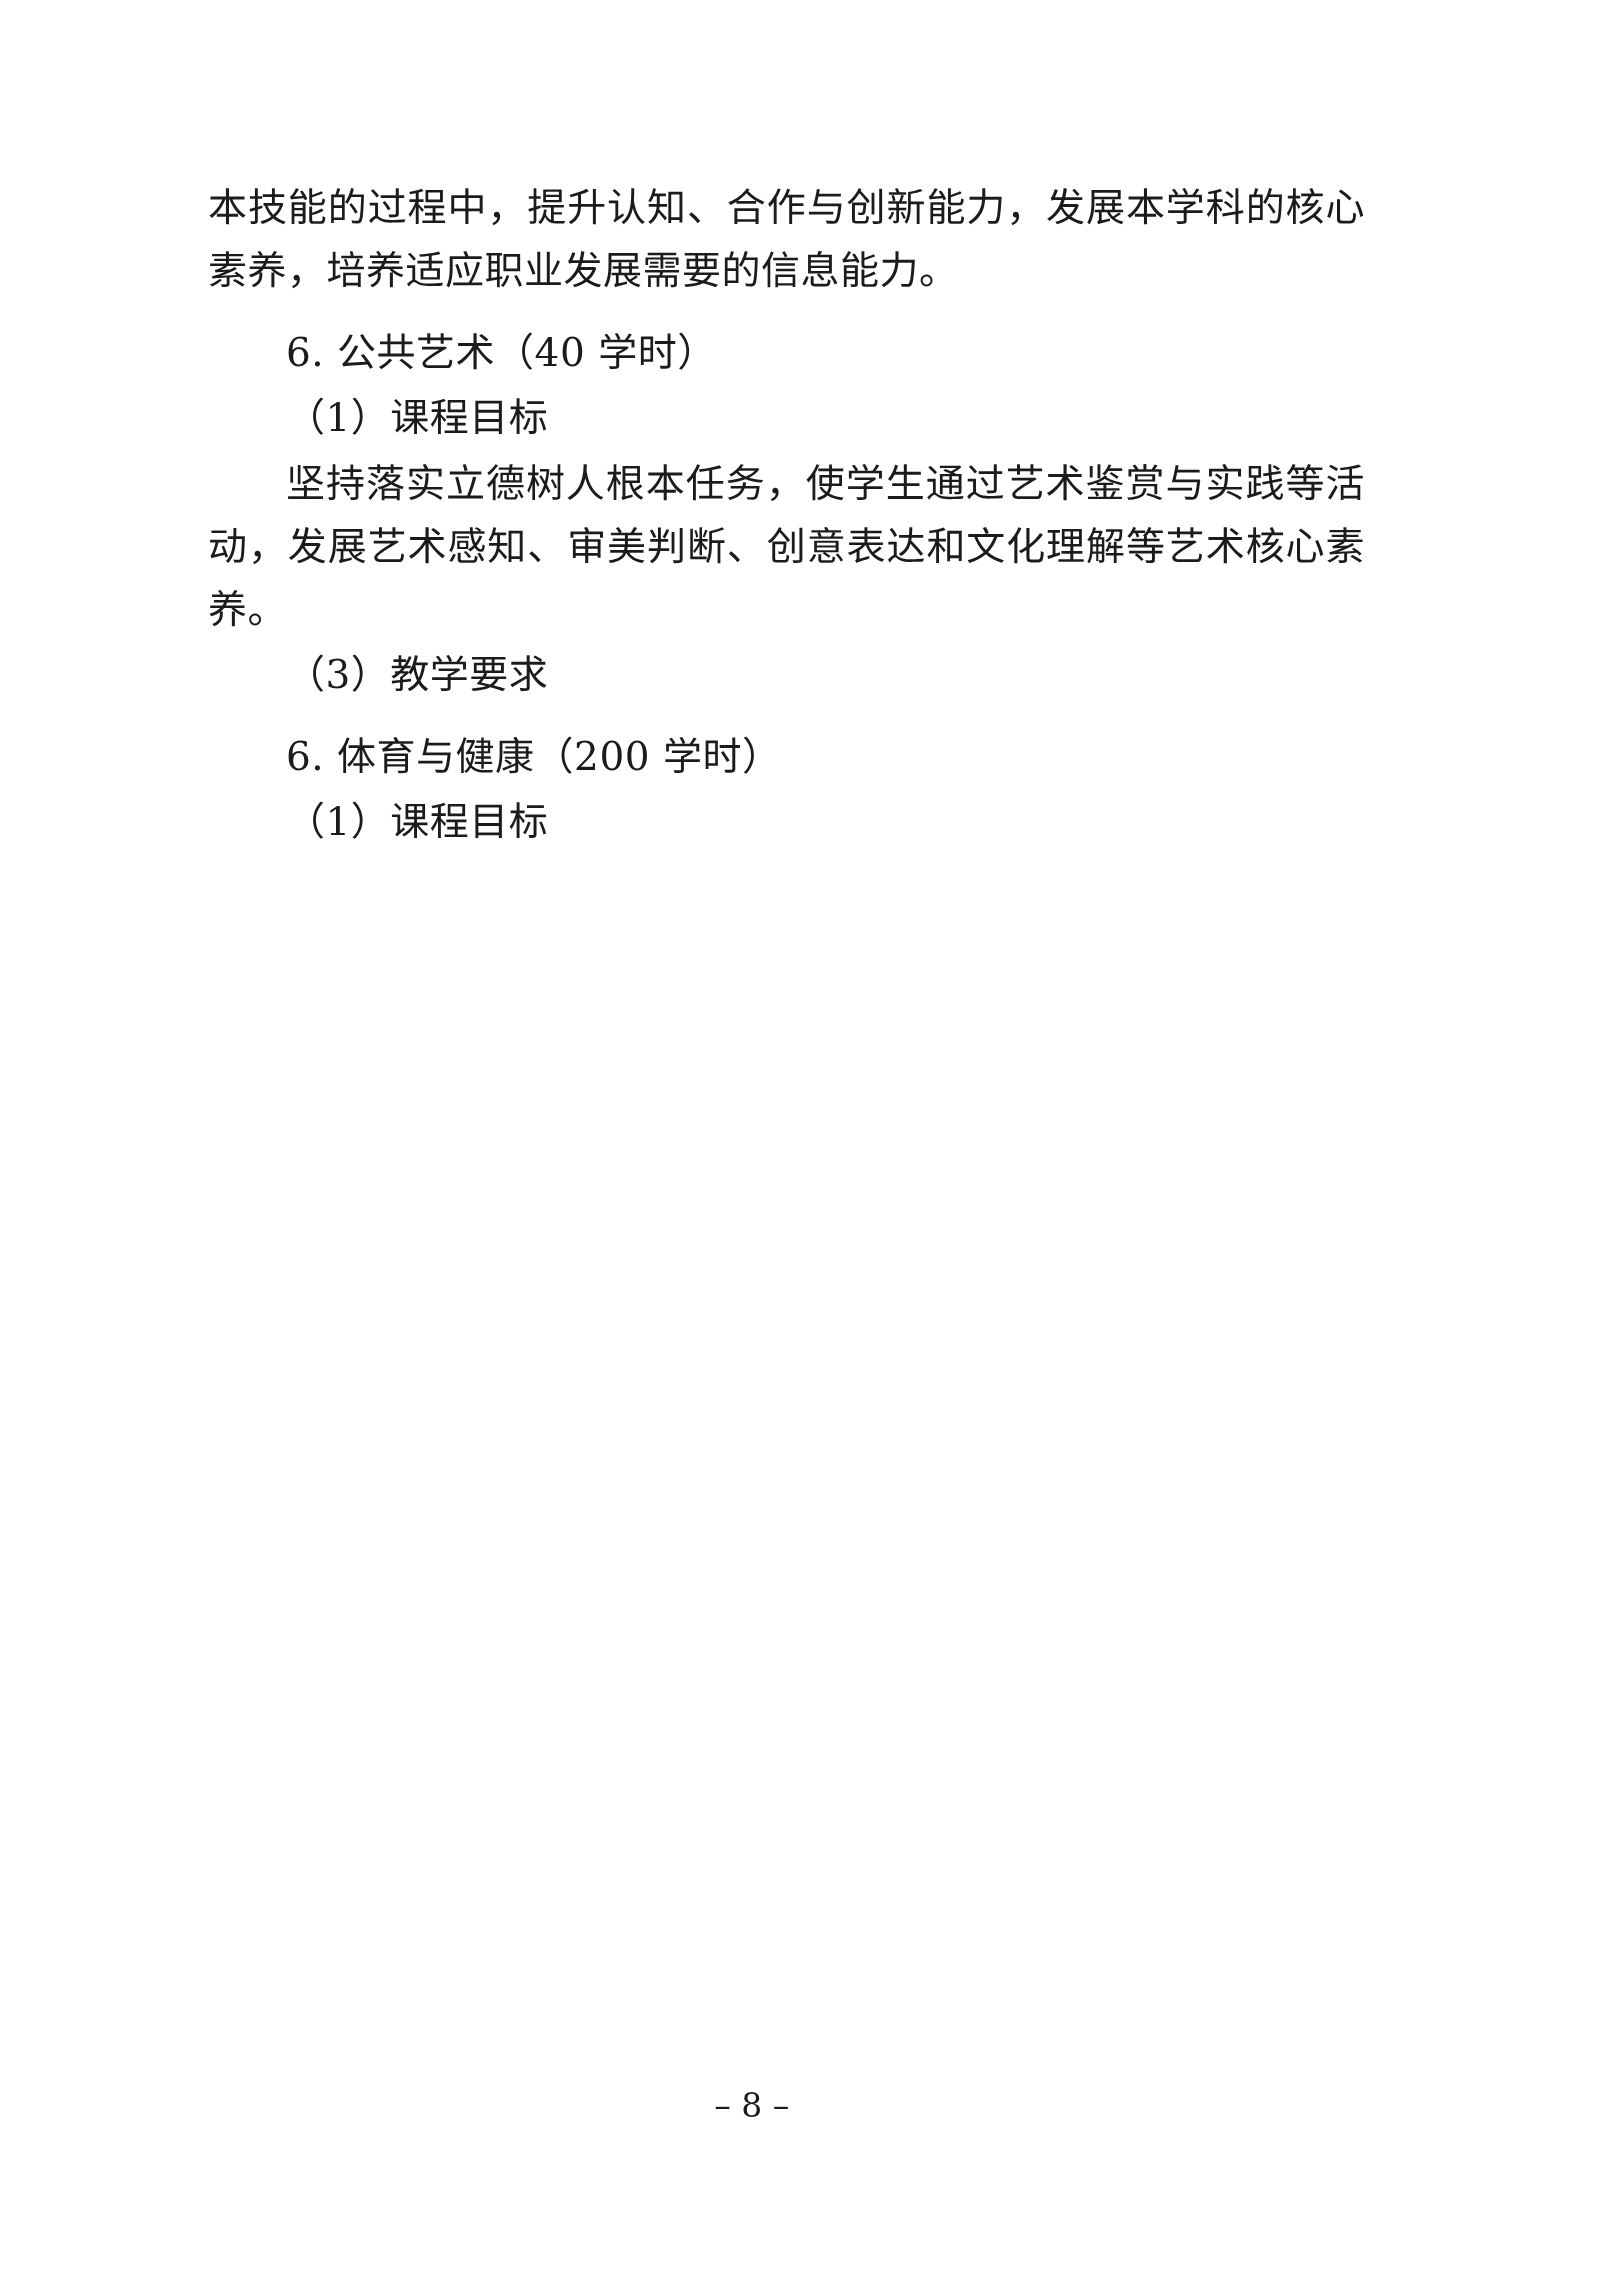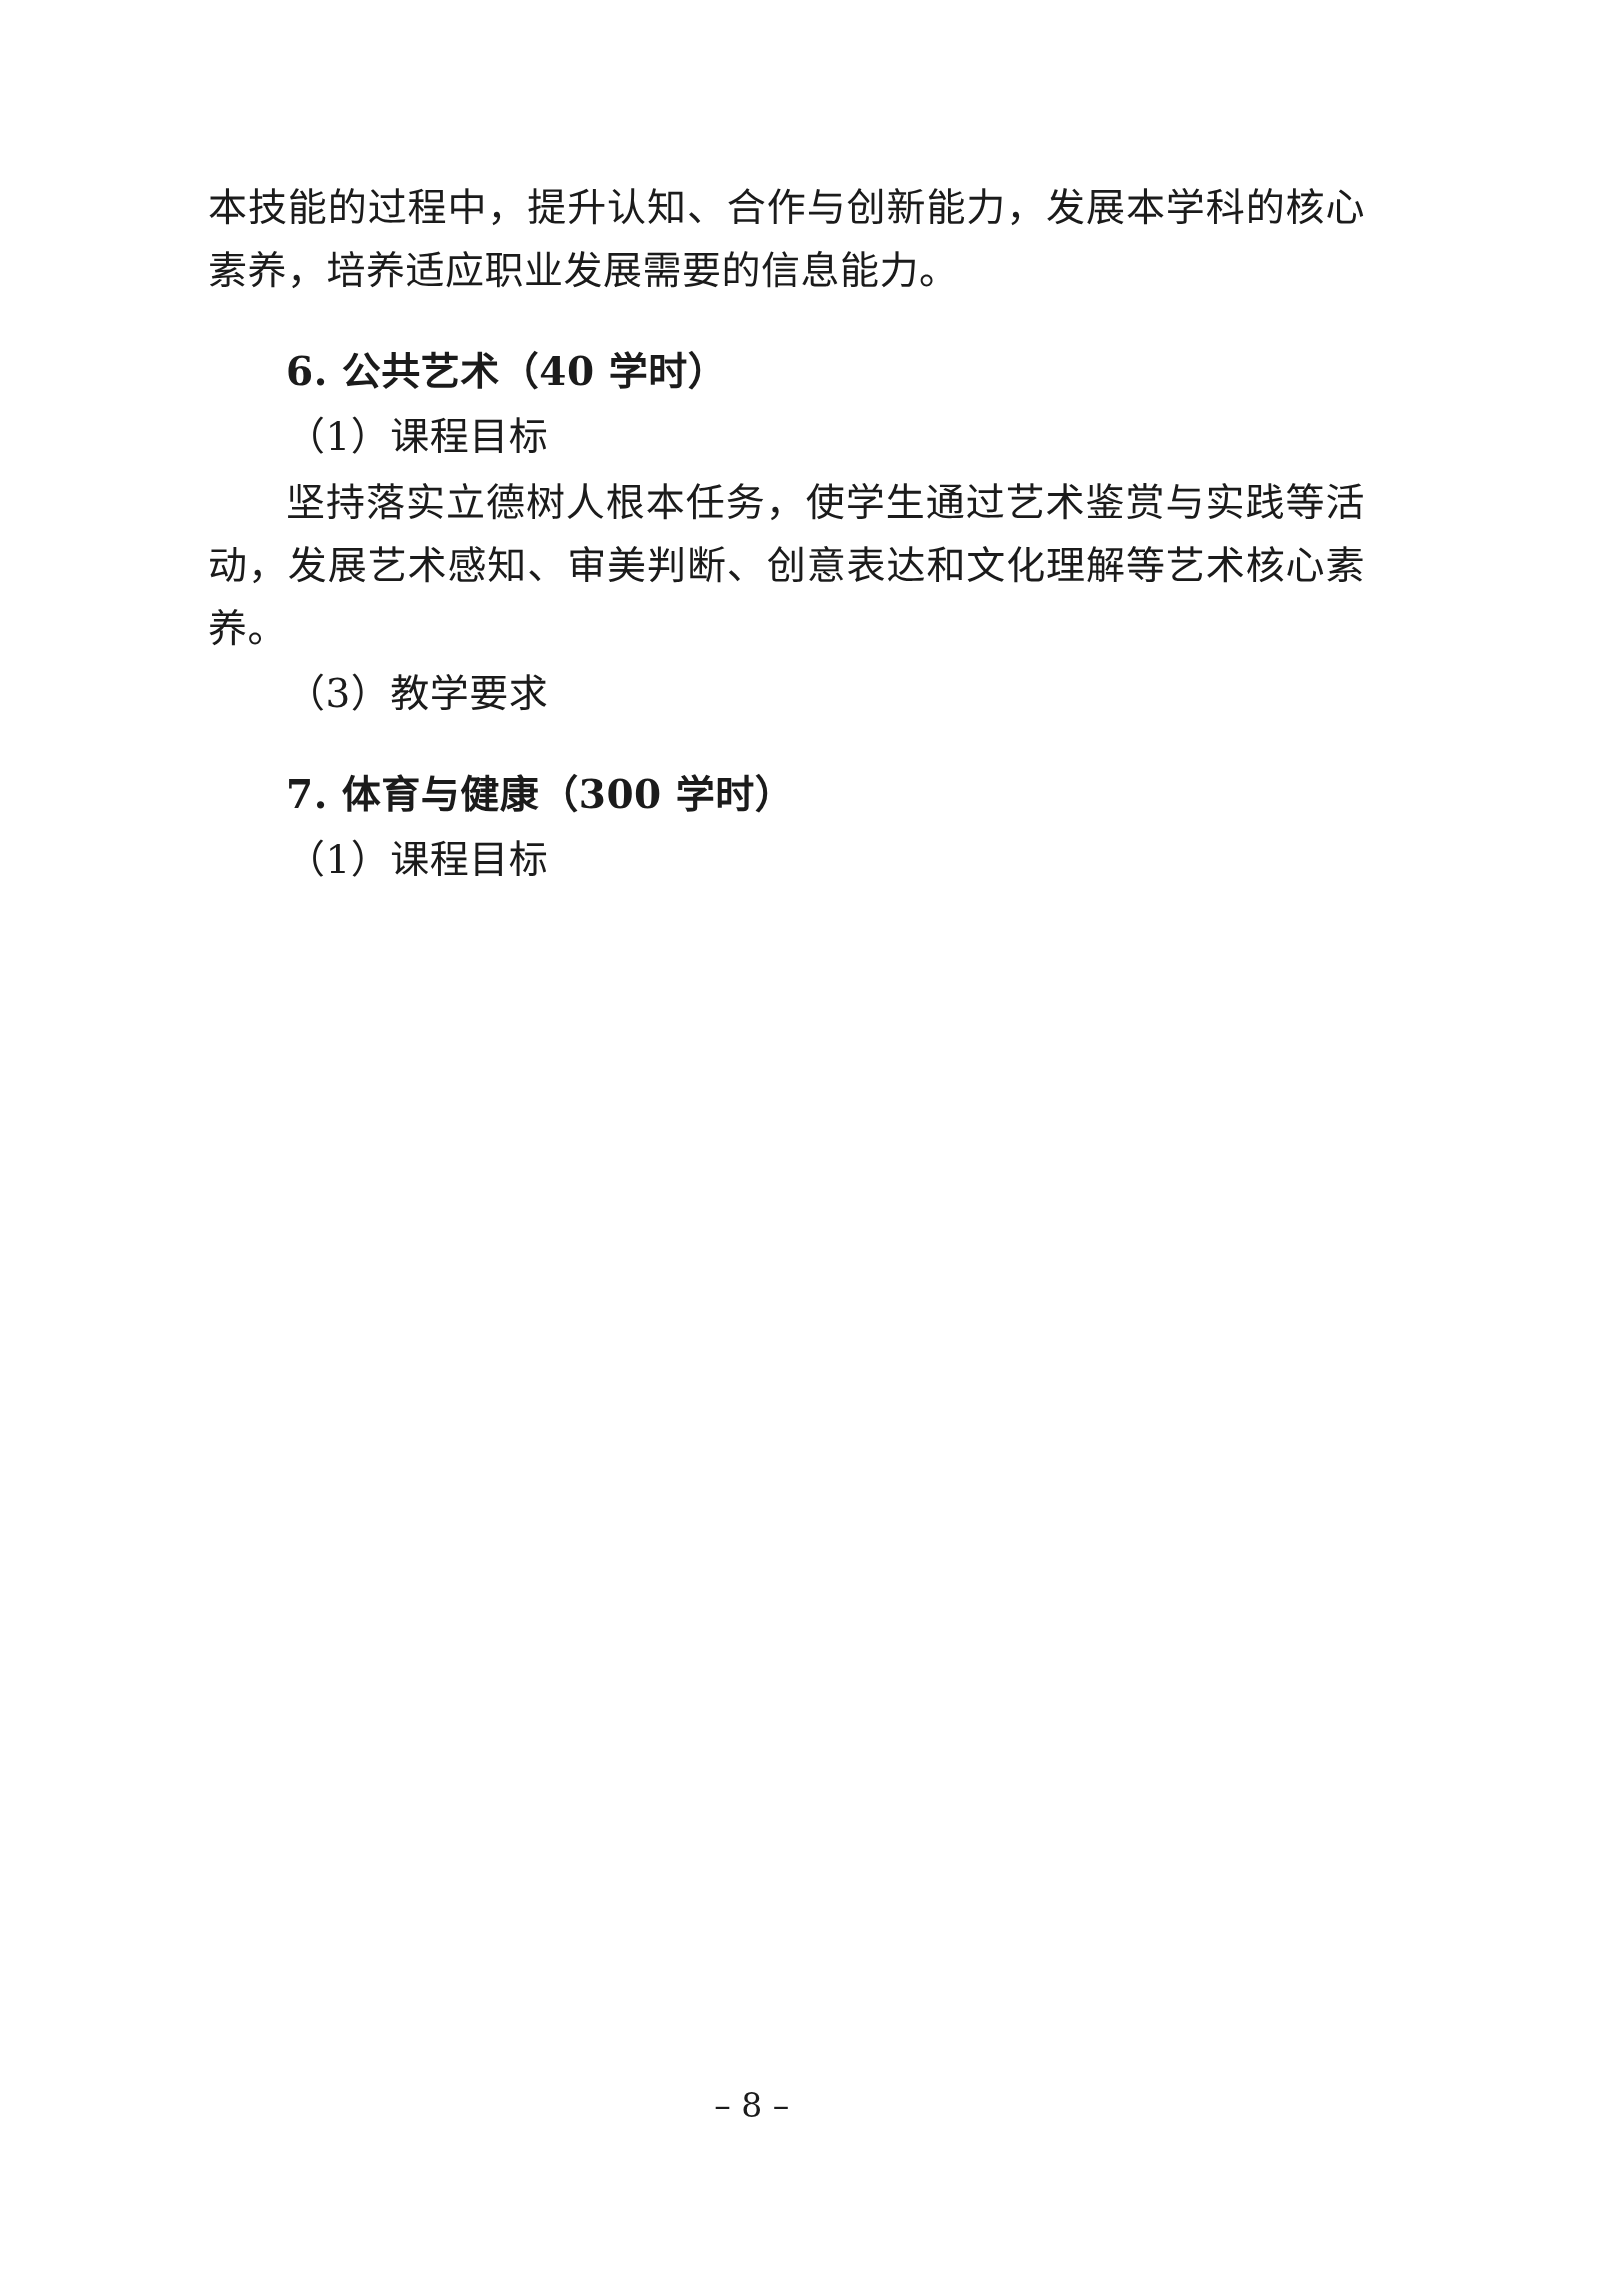--- a/index.html
+++ b/index.html
@@ -33,22 +33,22 @@
     color: #1b1b1b;
   }
   p.flow {
     text-indent: 0;
   }
   p.indent {
     text-indent: 2em;
   }
   p.heading {
     text-indent: 2em;
-    font-weight: bold;
-    margin-top: 30px;
+    font-weight: normal;
+    margin-top: 11px;
   }
   .block {
     margin-bottom: 2px;
   }
   .sp-small {
     height: 5.9px;
   }
   .footer {
     position: absolute;
     left: 0;
@@ -91,21 +91,21 @@
 
 
     <div class="block">
       <p class="indent">（3）教学要求</p>
     </div>
 
 
     <div class="sp-small"></div>
 
     <div class="block">
-      <p class="heading">7. 体育与健康（300 学时）</p>
+      <p class="heading">6. 体育与健康（200 学时）</p>
     </div>
 
     <div class="block">
       <p class="indent">（1）课程目标</p>
     </div>
 
 
   </div>
 
   <div class="footer">

